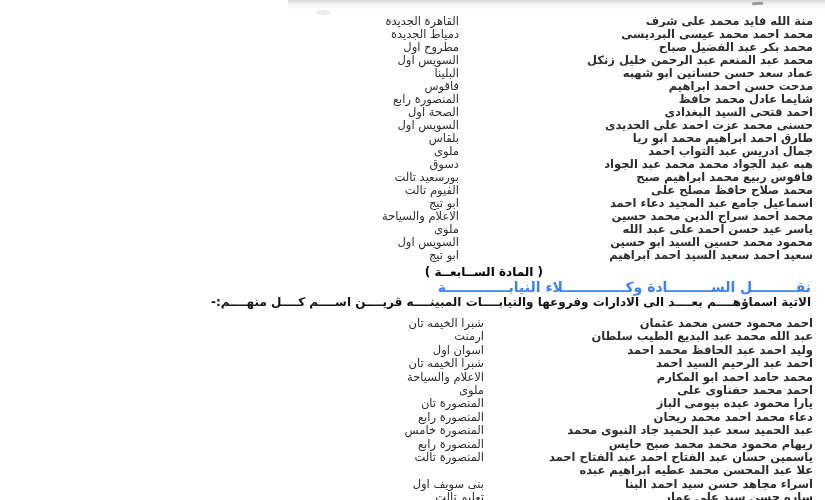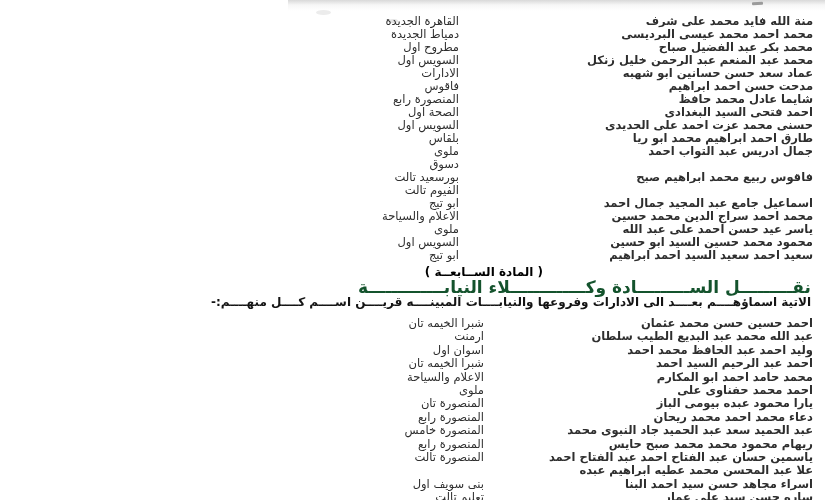--- a/index.html
+++ b/index.html
@@ -41,22 +41,22 @@
   #list2 .loc { right: 341px; }
 
   
   .article-heading {
     position: absolute; top: 266px; right: 282px;
     font-weight: bold; font-size: 12px; line-height: 13px;
     color: #000000; white-space: nowrap;
   }
   .transfer-title {
     position: absolute; top: 280px; right: 14px;
-    font-weight: bold; font-size: 17px; line-height: 14px;
-    color: #14532d; white-space: nowrap; text-align: center;
+    font-weight: bold; font-size: 14px; line-height: 14px;
+    color: #3b82f6; white-space: nowrap; text-align: center;
   }
   .transfer-intro {
     position: absolute; top: 295px; right: 14px;
     font-weight: bold; font-size: 12px; line-height: 14px;
     color: #141414; white-space: nowrap;
   }
 </style>
 </head>
 <body>
 
@@ -77,21 +77,21 @@
     <div class="row">
     <span class="nm">محمد بكر عبد الفضيل صباح</span>
     <span class="loc">مطروح اول</span>
   </div>
     <div class="row">
     <span class="nm">محمد عبد المنعم عبد الرحمن خليل زنكل</span>
     <span class="loc">السويس اول</span>
   </div>
     <div class="row">
     <span class="nm">عماد سعد حسن حسانين ابو شهبه</span>
-    <span class="loc">الادارات</span>
+    <span class="loc">البلينا</span>
   </div>
     <div class="row">
     <span class="nm">مدحت حسن احمد ابراهيم</span>
     <span class="loc">فاقوس</span>
   </div>
     <div class="row">
     <span class="nm">شايما عادل محمد حافظ</span>
     <span class="loc">المنصورة رابع</span>
   </div>
     <div class="row">
@@ -104,31 +104,33 @@
   </div>
     <div class="row">
     <span class="nm">طارق احمد ابراهيم محمد ابو ريا</span>
     <span class="loc">بلقاس</span>
   </div>
     <div class="row">
     <span class="nm">جمال ادريس عبد التواب احمد</span>
     <span class="loc">ملوى</span>
   </div>
     <div class="row">
+    <span class="nm">هبه عبد الجواد محمد محمد عبد الجواد</span>
     <span class="loc">دسوق</span>
   </div>
     <div class="row">
     <span class="nm">فاقوس ربيع محمد ابراهيم صبح</span>
     <span class="loc">بورسعيد تالت</span>
   </div>
     <div class="row">
+    <span class="nm">محمد صلاح حافظ مصلح على</span>
     <span class="loc">الفيوم تالت</span>
   </div>
     <div class="row">
-    <span class="nm">اسماعيل جامع عبد المجيد جمال احمد</span>
+    <span class="nm">اسماعيل جامع عبد المجيد دعاء احمد</span>
     <span class="loc">ابو تيج</span>
   </div>
     <div class="row">
     <span class="nm">محمد احمد سراج الدين محمد حسين</span>
     <span class="loc">الاعلام والسياحة</span>
   </div>
     <div class="row">
     <span class="nm">ياسر عيد حسن احمد على عبد الله</span>
     <span class="loc">ملوى</span>
   </div>
@@ -143,21 +145,21 @@
   </div>
 
 <div class="article-heading">( المادة الســابعــة )</div>
 
 <div class="transfer-title">نقـــــــــل الســـــــــادة وكـــــــــــــلاء النيابـــــــــــــة</div>
 
 <div class="transfer-intro">الاتية اسماؤهــــم بعــــد الى الادارات وفروعها والنيابــــات المبينــــه قريــــن اســــم كــــل منهــــم:-</div>
 
 <div class="list" id="list2">
     <div class="row">
-    <span class="nm">احمد حسين حسن محمد عثمان</span>
+    <span class="nm">احمد محمود حسن محمد عثمان</span>
     <span class="loc">شبرا الخيمه تان</span>
   </div>
     <div class="row">
     <span class="nm">عبد الله محمد عبد البديع الطيب سلطان</span>
     <span class="loc">ارمنت</span>
   </div>
     <div class="row">
     <span class="nm">وليد احمد عبد الحافظ محمد احمد</span>
     <span class="loc">اسوان اول</span>
   </div>

